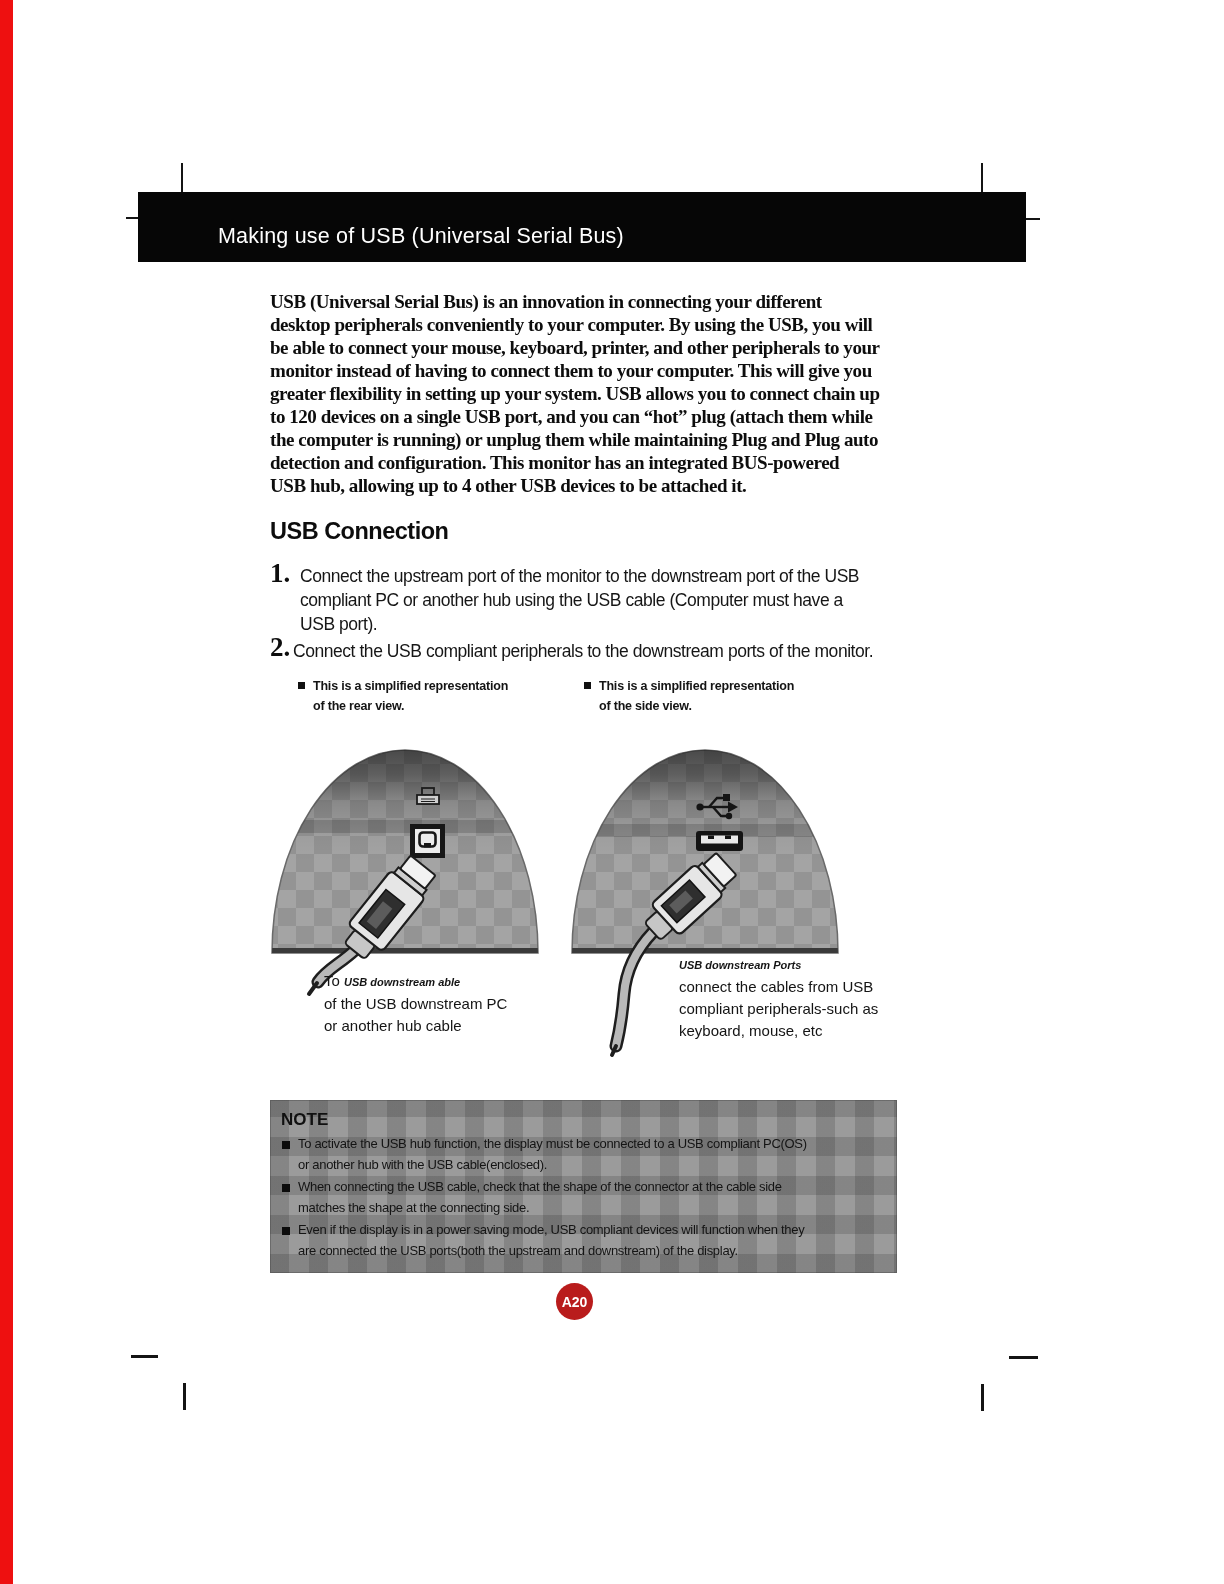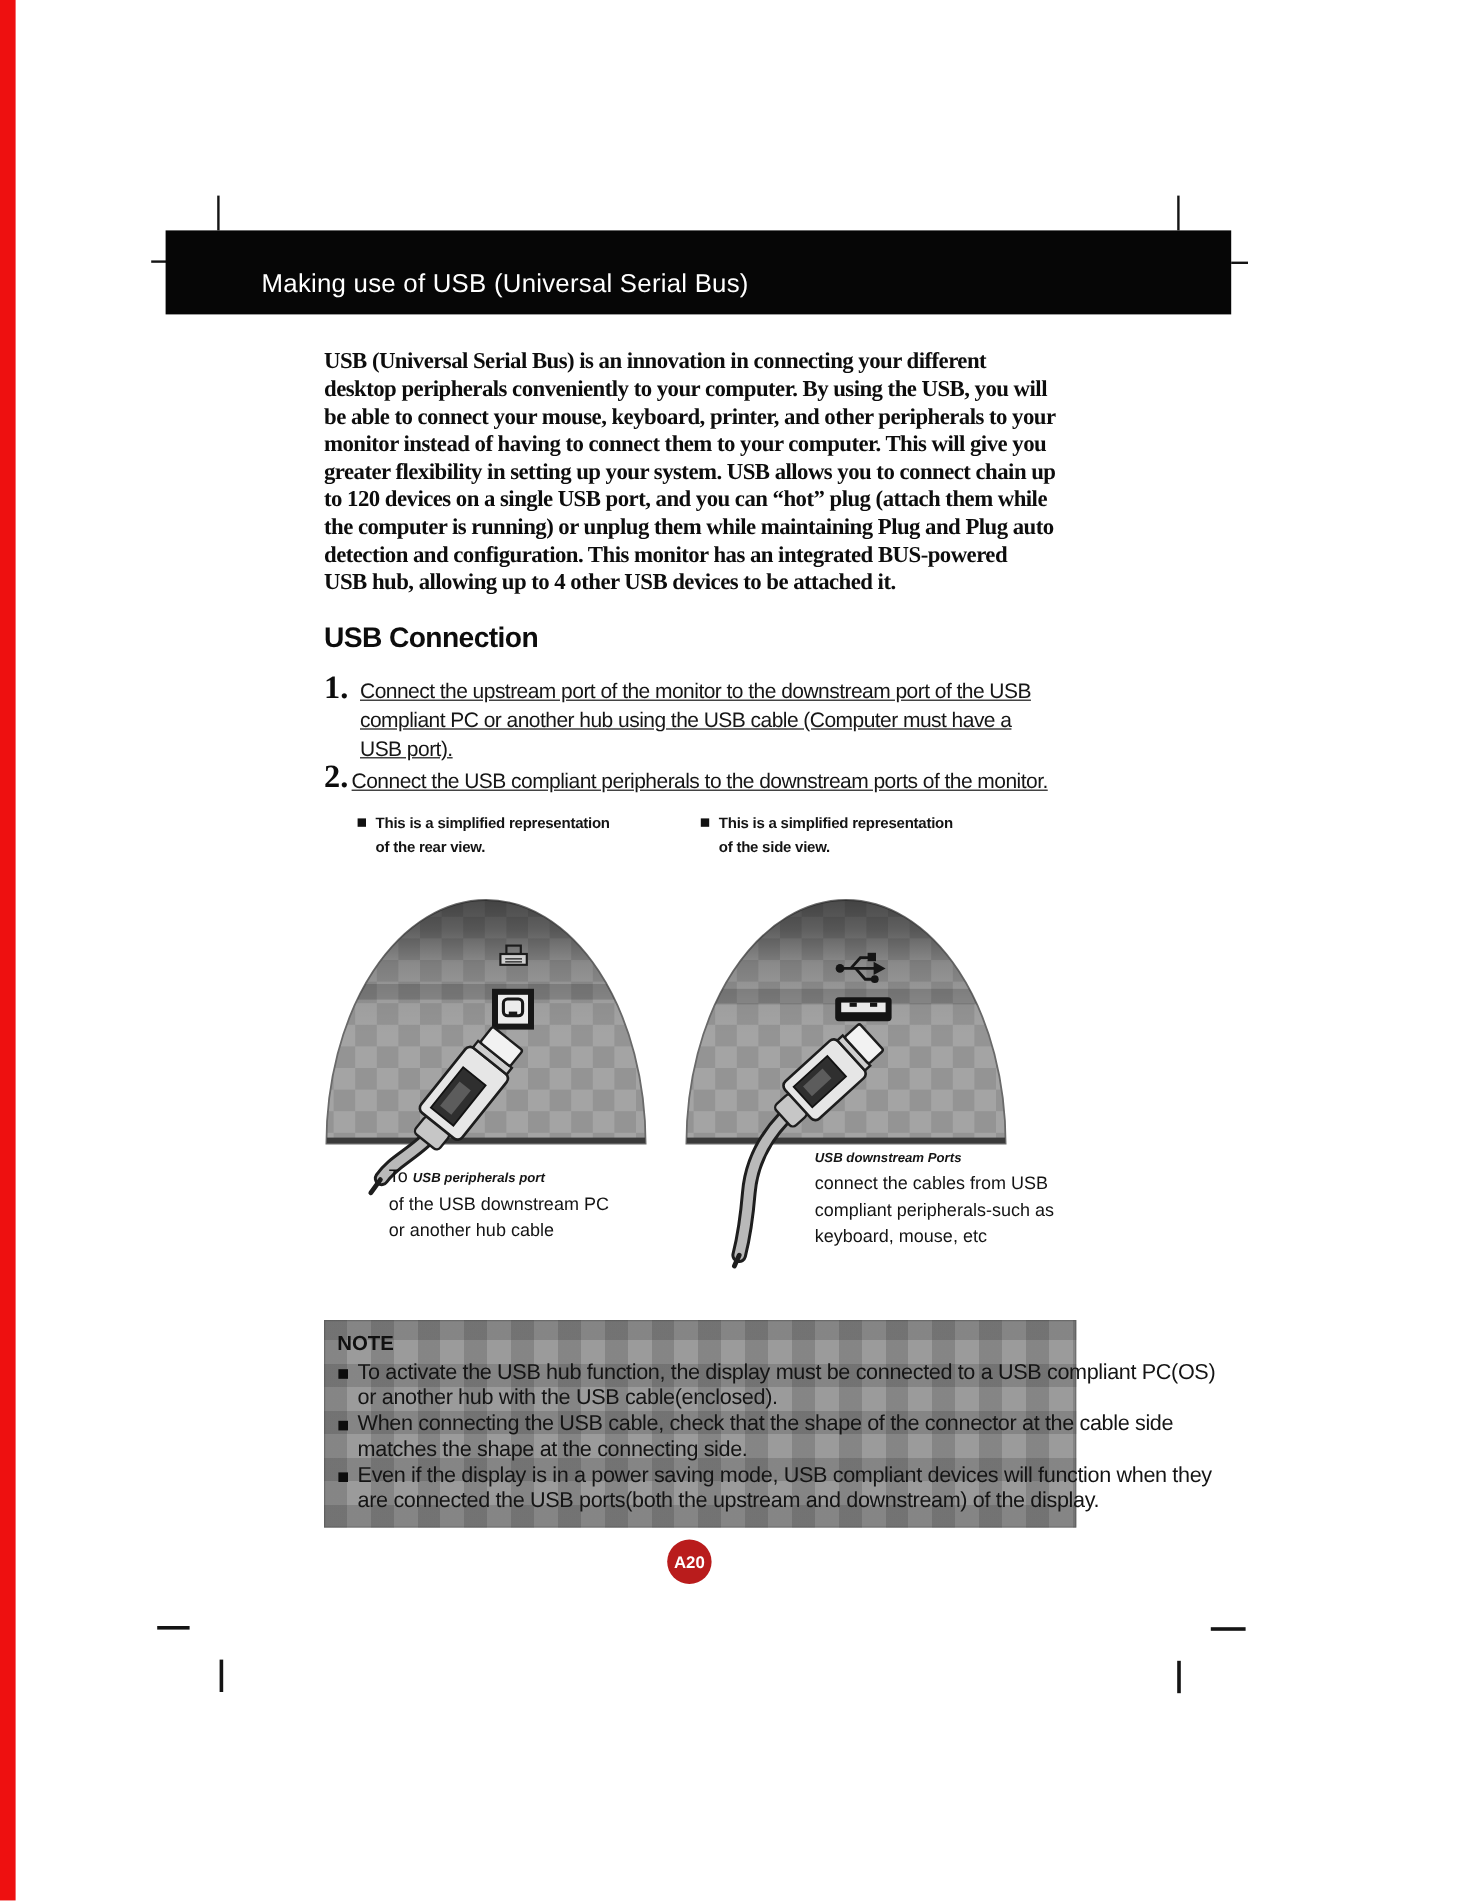--- a/index.html
+++ b/index.html
@@ -15,38 +15,38 @@
   #header-title{left:218px;top:224px;font-size:21.5px;color:#ffffff;letter-spacing:.2px;}
   
   #intro{left:270px;top:290px;width:660px;font-family:"Liberation Serif",serif;
          font-weight:bold;font-size:19px;line-height:23px;letter-spacing:-0.45px;color:#0d0d0d;}
   #intro .l{white-space:nowrap;}
   
   #section-title{left:270px;top:518px;font-size:23.5px;font-weight:bold;letter-spacing:-0.5px;color:#0d0d0d;}
   
   .step-num{font-family:"Liberation Serif",serif;font-weight:bold;font-size:27px;color:#0d0d0d;}
   .step-text{font-size:17.5px;line-height:24px;letter-spacing:-0.45px;color:#161616;}
-  .step-text .l{white-space:nowrap;text-decoration:underline;}
+  .step-text .l{white-space:nowrap;}
   
   .fig-bullet-sq{width:7px;height:7px;background:#111;}
   .fig-bullet-text{font-size:12.5px;font-weight:600;line-height:20px;letter-spacing:-0.2px;color:#141414;}
   .fig-bullet-text .l{white-space:nowrap;}
   
   .caption{font-size:15px;line-height:22px;color:#141414;}
   .caption .emph{font-weight:bold;font-style:italic;font-size:11px;}
   .caption .l{white-space:nowrap;}
   
   #note-box{left:270px;top:1100px;width:627px;height:173px;background-color:#9b9b9b;
     background-image:
       repeating-linear-gradient(0deg, rgba(25,25,25,0.17) 0 19px, rgba(0,0,0,0) 19px 39px),
       repeating-linear-gradient(90deg, rgba(25,25,25,0.17) 0 19px, rgba(0,0,0,0) 19px 39px);
     box-shadow:inset 0 0 0 1px rgba(60,60,60,.35);}
   #note-title{left:11px;top:10px;font-size:17px;font-weight:bold;color:#101010;position:absolute;}
   .note-sq{width:8px;height:8px;background:#0c0c0c;position:absolute;}
-  .note-text{position:absolute;font-size:18px;line-height:21px;letter-spacing:-0.3px;color:#141414;}
+  .note-text{position:absolute;font-size:13px;line-height:21px;letter-spacing:-0.3px;color:#141414;}
   .note-text .l{white-space:nowrap;}
   
   #page-badge{left:556px;top:1283px;width:37px;height:37px;border-radius:50%;background:#b91c1c;
       color:#fff;font-size:14px;font-weight:bold;display:flex;align-items:center;justify-content:center;}
 </style>
 </head>
 <body>
 
 <div id="page">
 
@@ -207,21 +207,21 @@
         <rect x="0" y="-21" width="60" height="42" rx="5" fill="#e6e6e6" stroke="#1d1d1d" stroke-width="2.2"></rect>
         <rect x="7" y="-13" width="38" height="23" fill="#2f2f2f" stroke="#121212" stroke-width="1.5"></rect>
         <rect x="13" y="-8" width="22" height="11" fill="#5c5c5c"></rect>
         <rect x="60" y="-17" width="6" height="34" fill="#cfcfcf" stroke="#1d1d1d" stroke-width="2"></rect>
         <rect x="66" y="-15" width="17" height="30" rx="2" fill="#f2f2f2" stroke="#1d1d1d" stroke-width="2"></rect>
       </g>
     </svg>
   </div>
 
   <div class="abs caption" style="left:324px;top:970px;">
-    <div class="l"><span>To </span><span class="emph">USB peripherals port</span></div>
+    <div class="l"><span>To </span><span class="emph">USB downstream able</span></div>
     <div class="l">of the USB downstream PC</div>
     <div class="l">or another hub cable</div>
   </div>
 
   <div class="abs caption" style="left:679px;top:954px;">
     <div class="l emph">USB downstream Ports</div>
     <div class="l">connect the cables from USB</div>
     <div class="l">compliant peripherals-such as</div>
     <div class="l">keyboard, mouse, etc</div>
   </div>

